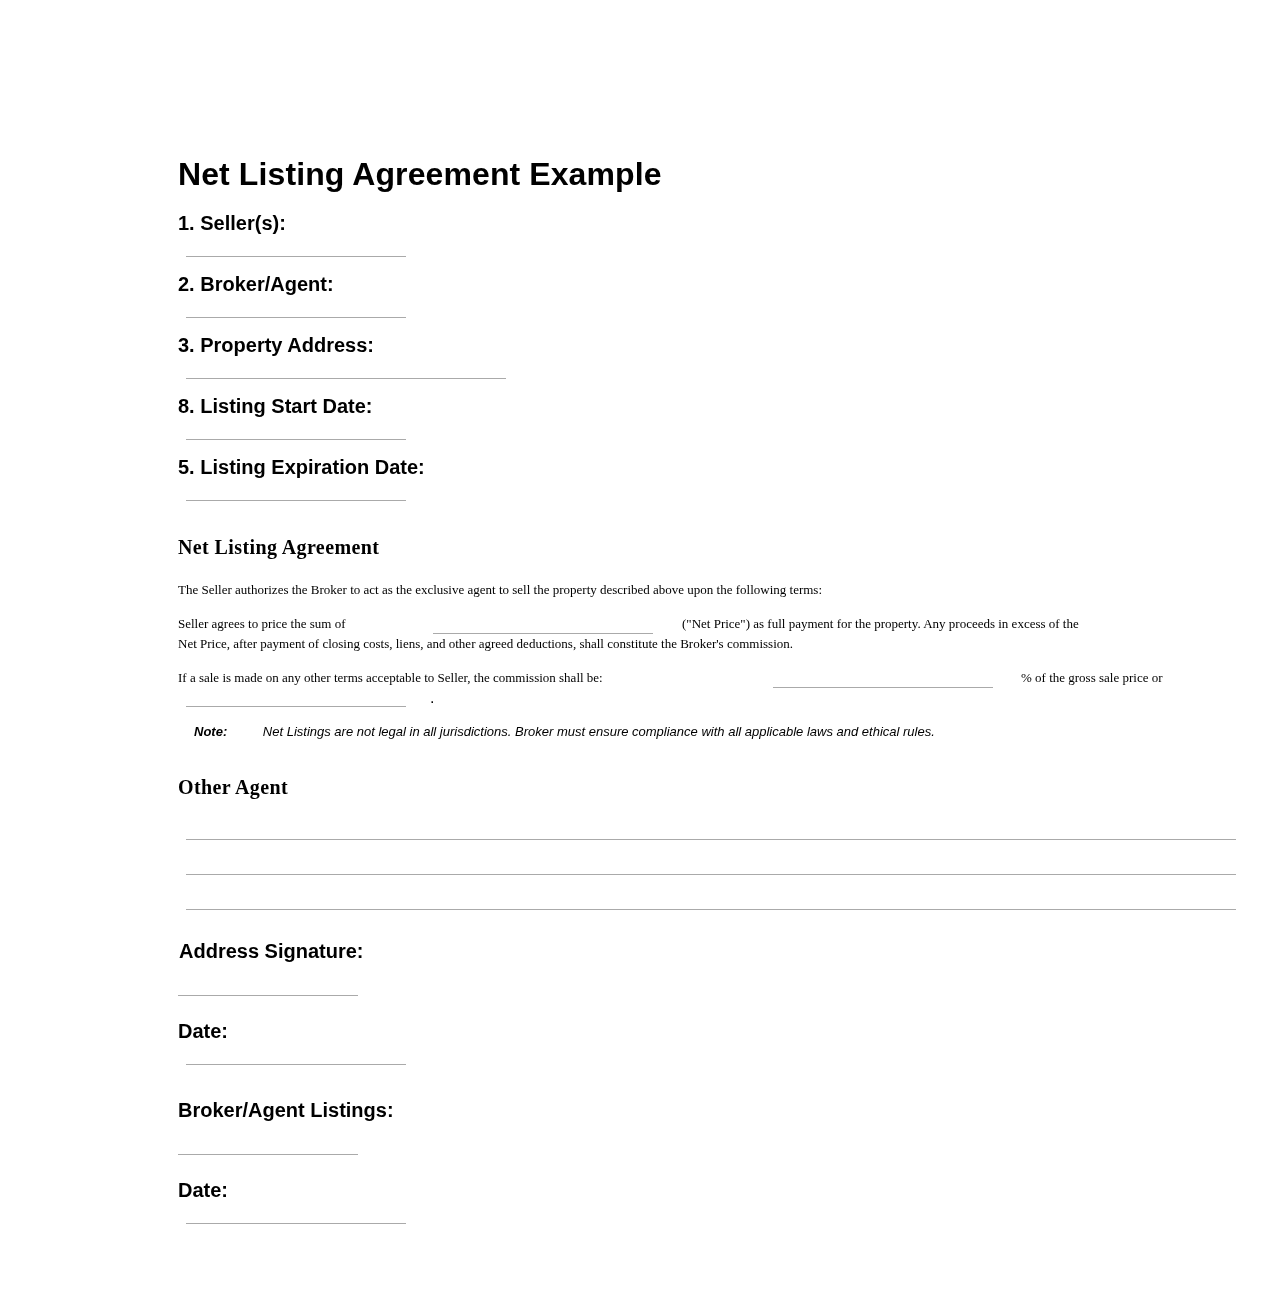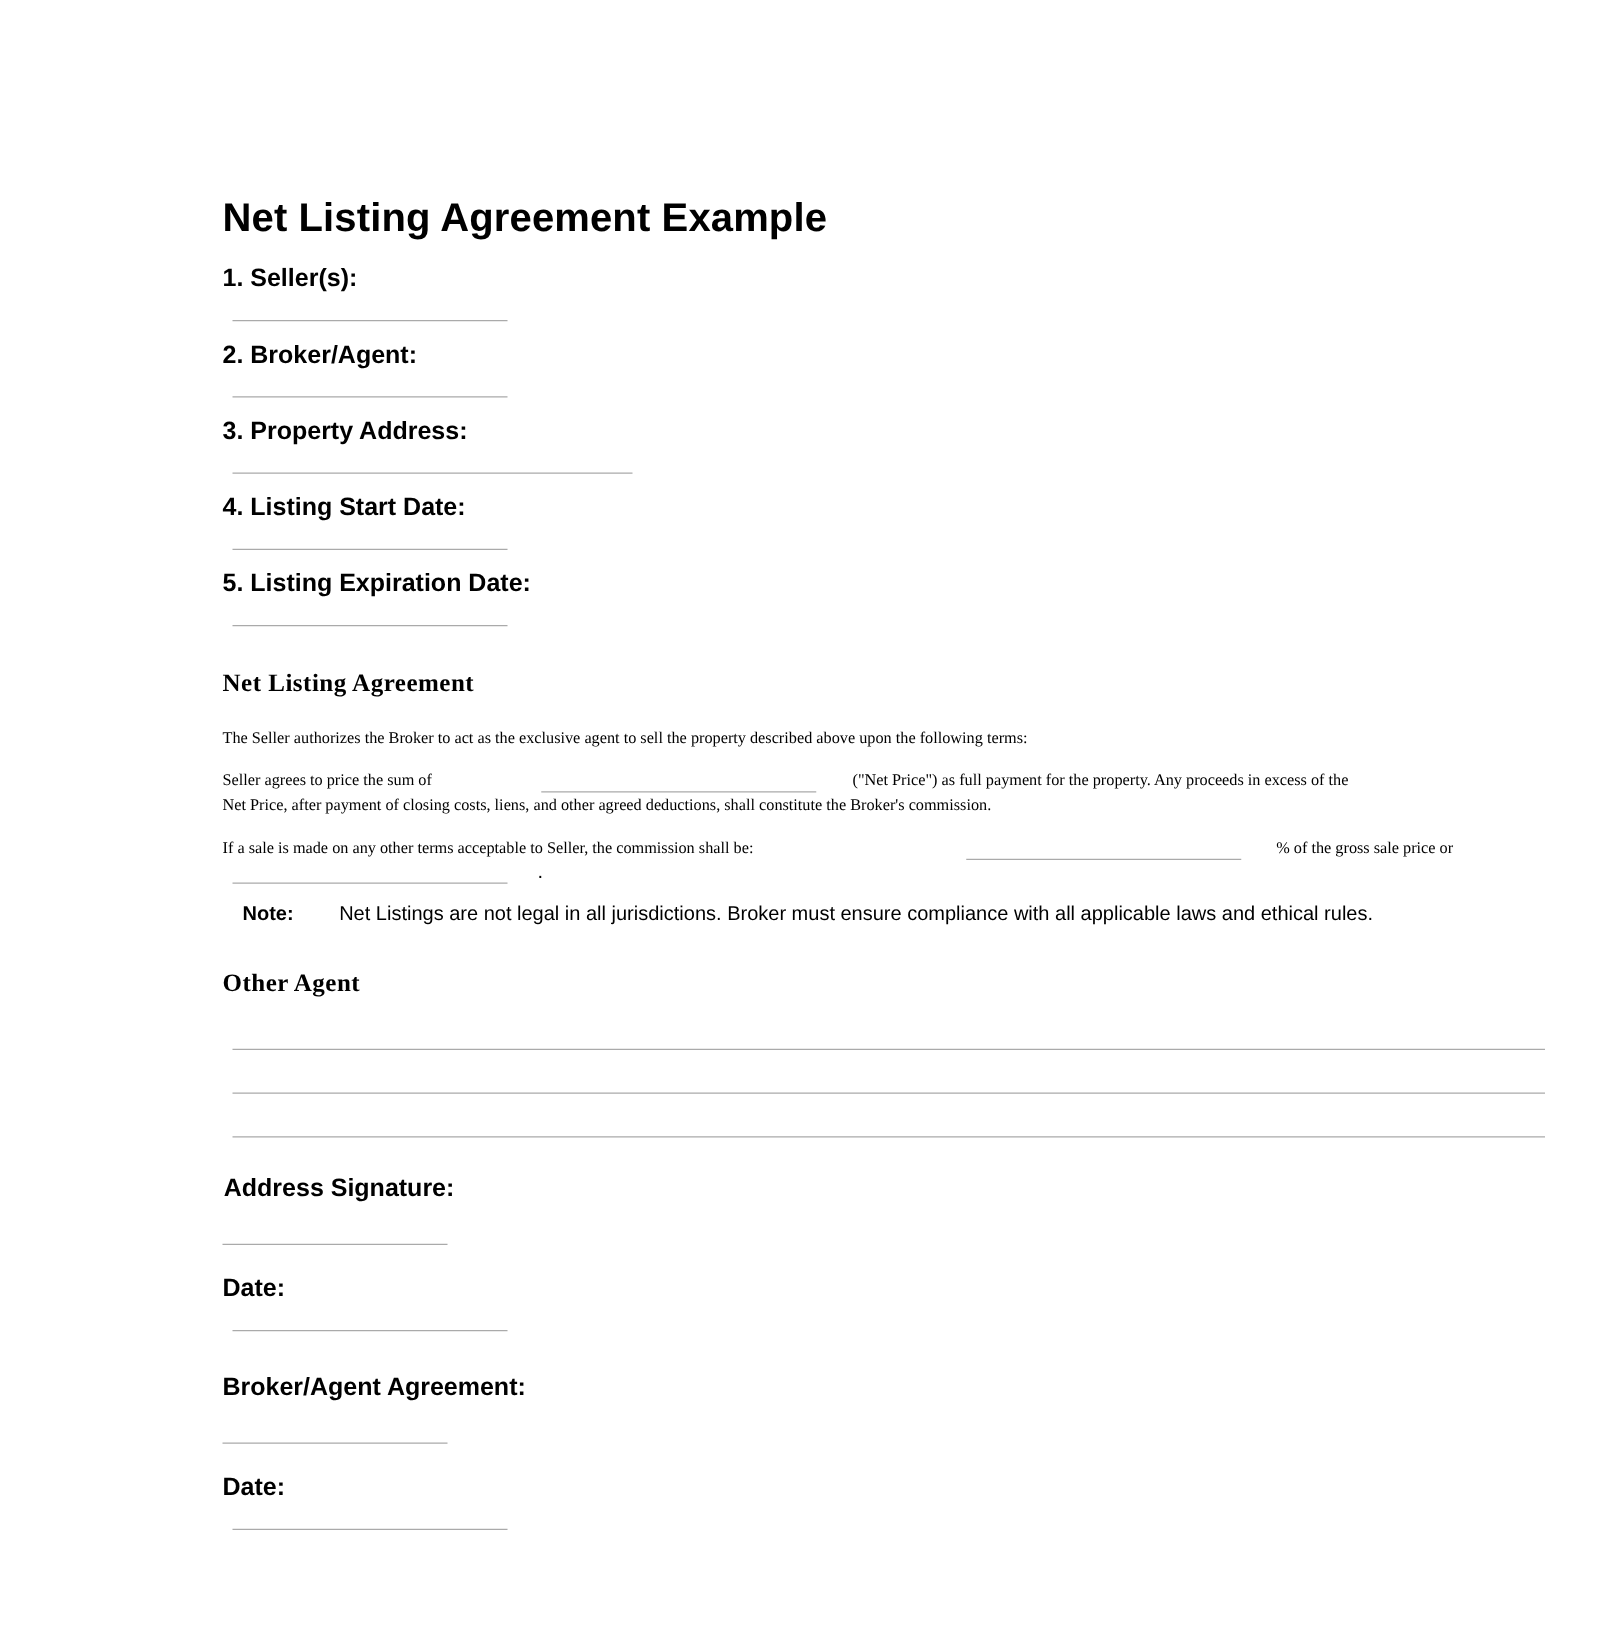--- a/index.html
+++ b/index.html
@@ -7,41 +7,41 @@
   body { font-family: "Liberation Sans", sans-serif; color: #000; position: relative; }
   .page { position: absolute; left: 114px; top: 0; width: 1058px; }
 
   h1.title { position: absolute; top: 90px; left: 0; font-size: 32px; font-weight: bold; line-height: 40px; letter-spacing: 0.1px; white-space: nowrap; }
   h2.section { position: absolute; left: 0; font-size: 20px; font-weight: bold; line-height: 30px; letter-spacing: 0.4px; white-space: nowrap; font-family: Liberation Serif, serif; }
 
   .field-label { position: absolute; left: 0; font-size: 20px; font-weight: bold; line-height: 20px; white-space: nowrap; }
   .line-input { position: absolute; height: 22px; border: none; border-bottom: 1px solid #aaaaaa; background: transparent; outline: none; font-family: "Liberation Sans", sans-serif; font-size: 16px; }
 
   .para { position: absolute; left: 0; font-size: 13px; line-height: 20px; white-space: nowrap; font-family: Liberation Serif, serif; }
-  .note { position: absolute; left: 0; top: 659px; font-size: 16px; line-height: 18px; white-space: nowrap; }
+  .note { position: absolute; left: 0; top: 659px; font-size: 13px; font-style: italic; line-height: 18px; white-space: nowrap; }
   .note b { font-weight: bold; }
   .dot { position: absolute; font-size: 16px; line-height: 20px; }
 </style>
 </head>
 <body>
 
 <div class="page">
 
   <h1 class="title">Net Listing Agreement Example</h1>
 
   <div class="field-label" style="top:149px">1. Seller(s):</div>
   <input class="line-input" style="top: 171px; left: 8px; width: 220px;" value="">
 
   <div class="field-label" style="top:210px">2. Broker/Agent:</div>
   <input class="line-input" style="top: 232px; left: 8px; width: 220px;" value="">
 
   <div class="field-label" style="top:271px">3. Property Address:</div>
   <input class="line-input" style="top: 293px; left: 8px; width: 320px;" value="">
 
-  <div class="field-label" style="top:332px">4. Listing Start Date:</div>
+  <div class="field-label" style="top:332px">8. Listing Start Date:</div>
   <input class="line-input" style="top: 354px; left: 8px; width: 220px;" value="">
 
   <div class="field-label" style="top:393px">5. Listing Expiration Date:</div>
   <input class="line-input" style="top: 415px; left: 8px; width: 220px;" value="">
 
   <h2 class="section" style="top:468px">Net Listing Agreement</h2>
 
   <div class="para" style="top:516px">The Seller authorizes the Broker to act as the exclusive agent to sell the property described above upon the following terms:</div>
 
   <div class="para" style="top:550px">Seller agrees to price the sum of</div>
@@ -61,19 +61,19 @@
   <input class="line-input" style="top: 754px; left: 8px; width: 1050px;" value="">
   <input class="line-input" style="top: 789px; left: 8px; width: 1050px;" value="">
   <input class="line-input" style="top: 824px; left: 8px; width: 1050px;" value="">
 
   <div class="field-label" style="top:877px; left:1px">Address Signature:</div>
   <input class="line-input" style="top: 910px; left: 0px; width: 180px;" value="">
 
   <div class="field-label" style="top:957px">Date:</div>
   <input class="line-input" style="top: 979px; left: 8px; width: 220px;" value="">
 
-  <div class="field-label" style="top:1036px">Broker/Agent Agreement:</div>
+  <div class="field-label" style="top:1036px">Broker/Agent Listings:</div>
   <input class="line-input" style="top: 1069px; left: 0px; width: 180px;" value="">
 
   <div class="field-label" style="top:1116px">Date:</div>
   <input class="line-input" style="top: 1138px; left: 8px; width: 220px;" value="">
 
 </div>
 
 </body></html>

